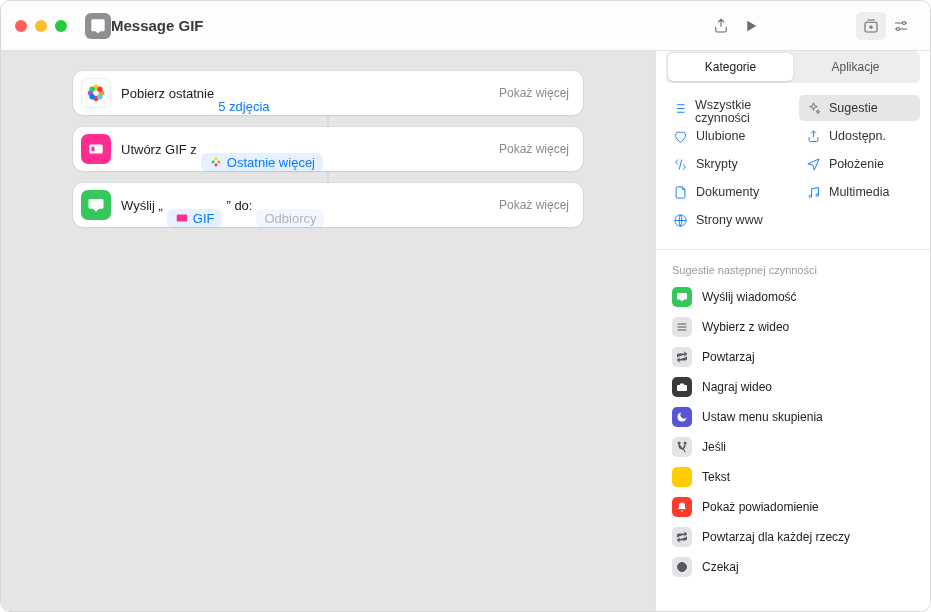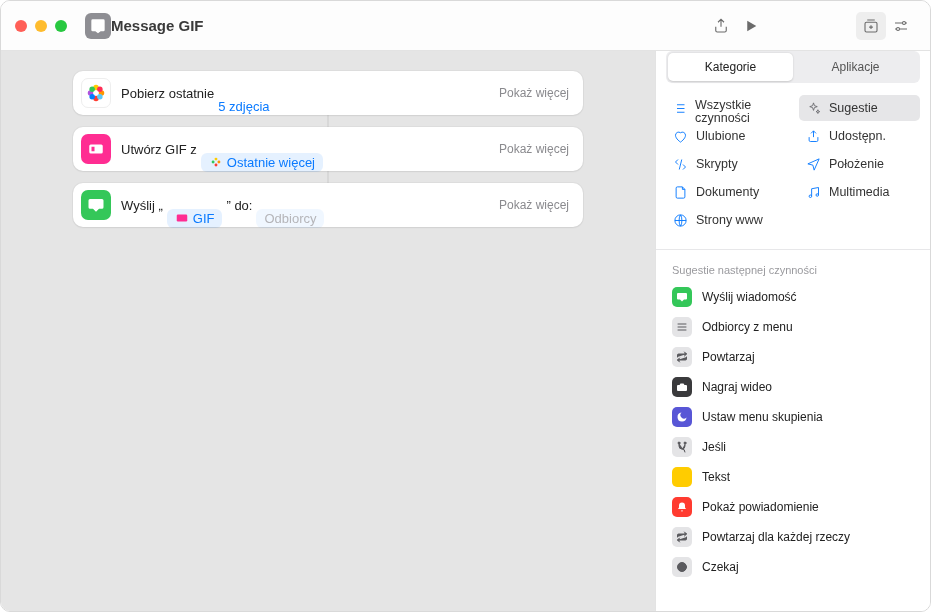--- a/index.html
+++ b/index.html
@@ -317,21 +317,21 @@
               </svg>
     </span>
     <span>Wyślij wiadomość</span>
           </div>
           <div class="action">
     <span class="ai gray" style="background:#e4e4e6">
       <svg viewBox="0 0 24 24" stroke="#5a5a5e" fill="none" stroke-width="2" stroke-linecap="round" stroke-linejoin="round">
                 <path d="M4 6h16M4 12h16M4 18h16"></path>
               </svg>
     </span>
-    <span>Odbiorcy z menu</span>
+    <span>Wybierz z wideo</span>
           </div>
           <div class="action">
     <span class="ai gray" style="background:#e4e4e6">
       <svg viewBox="0 0 24 24" stroke="#5a5a5e" fill="none" stroke-width="2" stroke-linecap="round" stroke-linejoin="round">
                 <path d="M17 2l4 4-4 4M3 12V8a2 2 0 0 1 2-2h16M7 22l-4-4 4-4M21 12v4a2 2 0 0 1-2 2H3"></path>
               </svg>
     </span>
     <span>Powtarzaj</span>
           </div>
           <div class="action">

